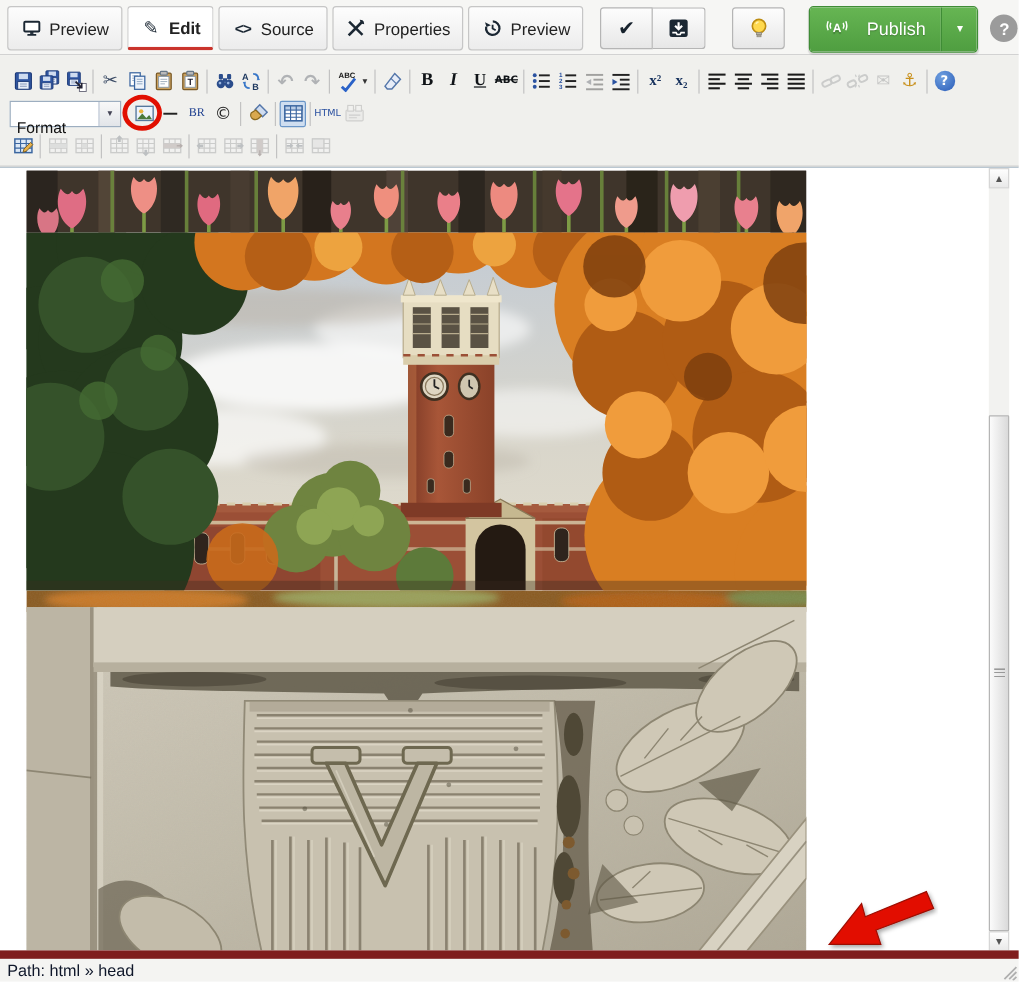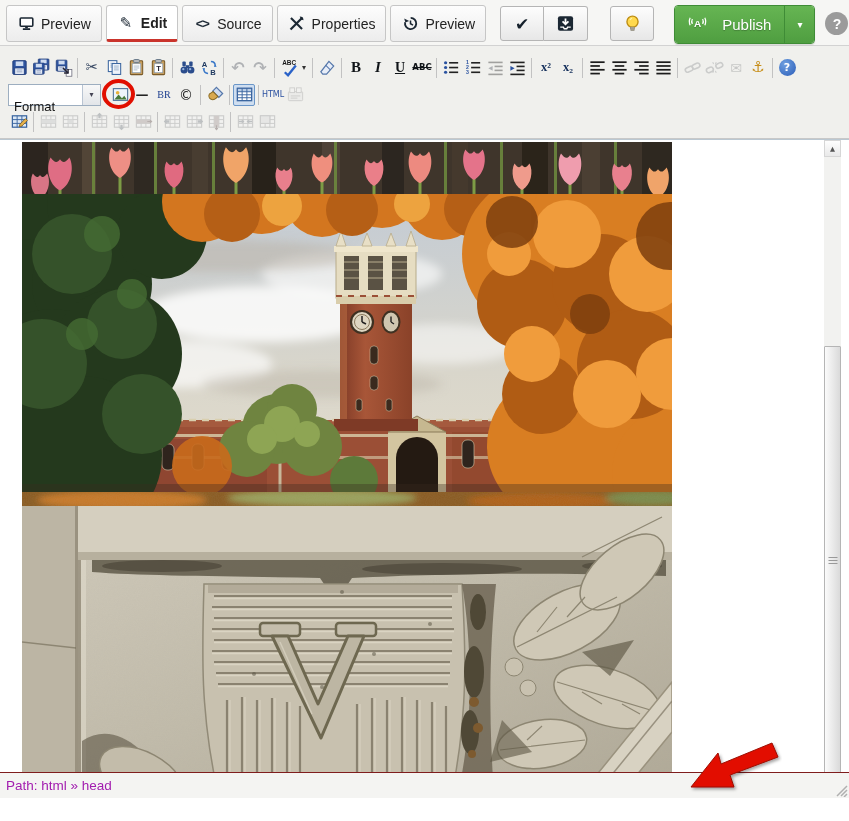--- a/index.html
+++ b/index.html
@@ -95,22 +95,22 @@
           border:1px solid #d6d6d6;box-sizing:border-box;display:flex;align-items:center;
           justify-content:center;font-size:6.5px;color:#555;cursor:pointer;}
   .sb-up{top:0;}.sb-down{bottom:0;}
   #sb-thumb{position:absolute;left:0;top:206px;width:17px;height:430px;
             background:linear-gradient(90deg,#fbfbfb,#dadada);border:1px solid #b5b5b5;
             box-sizing:border-box;border-radius:1px;cursor:pointer;}
   .sb-grip{position:absolute;top:50%;left:50%;transform:translate(-50%,-50%);width:9px;height:8px;
            background:repeating-linear-gradient(#999 0 1px,transparent 1px 3px);}
 
   
-  #statusbar{position:absolute;top:772px;left:0;width:849px;height:26px;background:#f4f4f2;
-             border-top:1px solid #7f1d1d;font-size:13.5px;color:#a21caf;display:flex;
+  #statusbar{position:absolute;top:792px;left:0;width:849px;height:26px;background:#f4f4f2;
+             border-top:7px solid #7f1d1d;font-size:13.5px;color:#0f172a;display:flex;
              align-items:center;padding-left:6px;box-sizing:border-box;}
   #resize-grip{position:absolute;right:1px;bottom:1px;width:16px;height:16px;}
 
   
   #red-circle{position:absolute;left:102px;top:79px;width:33px;height:30px;border:4px solid #e10f00;
               border-radius:50%;z-index:30;pointer-events:none;box-sizing:border-box;}
   #red-arrow{position:absolute;left:688px;top:735px;width:94px;height:58px;z-index:30;pointer-events:none;}
 </style>
 </head>
 <body>

